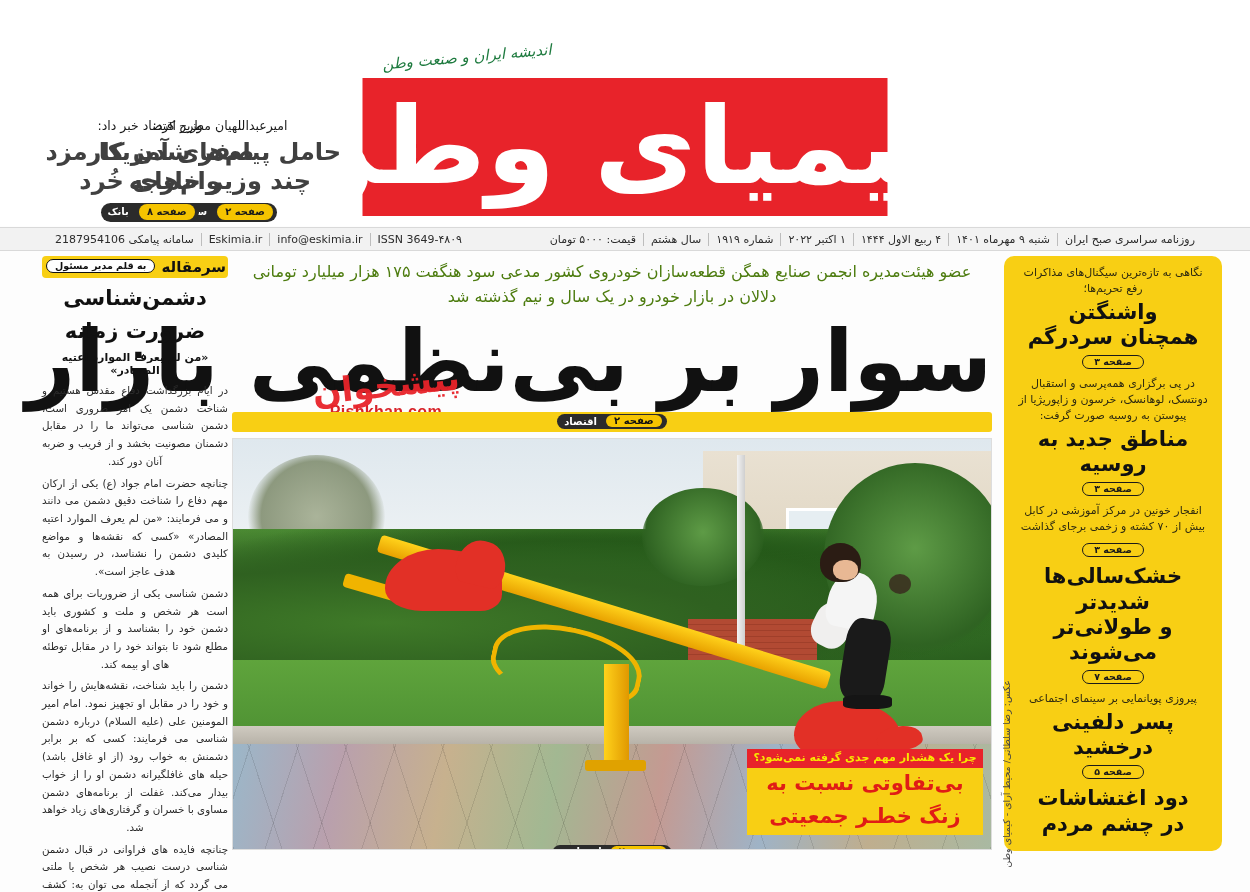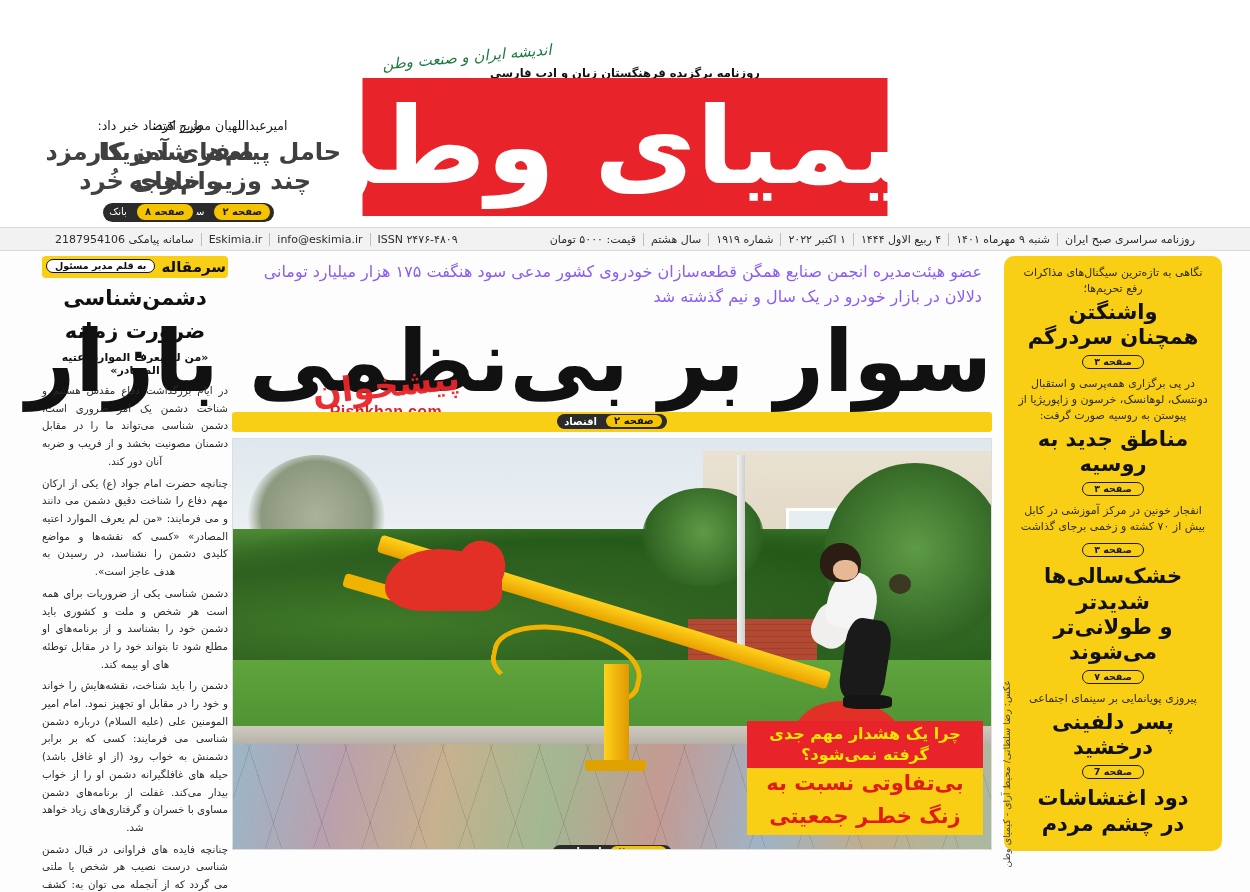--- a/index.html
+++ b/index.html
@@ -66,21 +66,21 @@
     display: inline-flex; align-items: center; gap: 0;
     background: #2b2b2b; color: #fff;
     border-radius: 12px; padding: 1px 4px 2px 4px;
     font-size: 10px; margin-top: 6px; line-height: 1.4;
     overflow: hidden;
   }
   .pill .pill-page {
     background: #f5c400; color: #1a1a1a; border-radius: 10px;
     padding: 1px 8px; font-weight: bold; margin-left: 4px;
   }
-  .pill .pill-sec { padding: 1px 6px 1px 2px; font-weight: normal; }
+  .pill .pill-sec { padding: 1px 6px 1px 2px; font-weight: bold; }
 
   
   .infobar {
     position: absolute; top: 227px; left: 0; width: 1250px; height: 24px;
     background: #f2f2f2; border-top: 1px solid #d9d9d9; border-bottom: 1px solid #d9d9d9;
     display: flex; align-items: center; justify-content: space-between;
     padding: 0 48px;
     font-size: 11px; color: #2b2b2b;
   }
   .infobar .grp { display: flex; align-items: center; }
@@ -116,21 +116,21 @@
     border: 1.6px solid #1a1a1a; border-radius: 9px;
     font-size: 9.5px; font-weight: bold; padding: 0px 11px 1px;
     margin: 4px 0 5px;
   }
 
   
   .col-center {
     position: absolute; top: 0; right: 258px; width: 760px; height: 636px;
   }
   .lead-kicker {
-    font-size: 16px; color: #8b5cf6; text-align: right; line-height: 1.55;
+    font-size: 16px; color: #4d7c0f; text-align: center; line-height: 1.55;
     padding: 4px 10px 0;
   }
   .lead-headline {
     position: relative;
     text-align: center;
     font-size: 86px; font-weight: bold; color: #111;
     line-height: 1.0; letter-spacing: -3px;
     margin-top: 8px; white-space: nowrap;
   }
   .watermark {
@@ -300,21 +300,21 @@
     position: absolute; right: -20px; bottom: 24px;
     writing-mode: vertical-rl; transform: rotate(180deg);
     font-size: 9.5px; color: #444; white-space: nowrap;
     background: rgba(255,255,255,.0);
   }
   .callout {
     position: absolute; right: 8px; bottom: 14px; width: 236px;
     text-align: center;
   }
   .callout-top {
-    background: #e8232a; color: #f8e600; font-size: 16px; font-weight: bold;
+    background: #e8232a; color: #f8e600; font-size: 11px; font-weight: bold;
     padding: 2px 5px; line-height: 1.35;
   }
   .callout-main {
     background: #f8cf14; color: #e01c16; font-size: 21px; font-weight: bold;
     padding: 3px 5px 6px; line-height: 1.16; letter-spacing: -0.6px;
   }
   .photo-pill-wrap {
     position: absolute; left: 50%; transform: translateX(-50%);
     bottom: -11px;
   }
@@ -362,21 +362,20 @@
   }
 </style>
 </head>
 <body>
 
 <div id="page">
 
   <div class="masthead">
 
     <div class="logo-script">اندیشه ایران و صنعت وطن</div>
-    <div class="logo-tagline">روزنامه برگزیده فرهنگستان زبان و ادب فارسی</div>
 
     <div class="logo-block">
       <span class="logo-word">کیمیای وطن</span>
     </div>
 
     <div class="teaser teaser-left">
       <div class="teaser-kicker">امیرعبداللهیان مطرح کرد:</div>
       <div class="teaser-title">حامل پیام‌های آمریکا</div>
       <div class="teaser-title">چند وزیر خارجه</div>
       <span class="pill">
@@ -403,21 +402,21 @@
       <span class="cell">۴ ربیع الاول ۱۴۴۴</span>
       <span class="cell">۱ اکتبر ۲۰۲۲</span>
       <span class="cell">شماره ۱۹۱۹</span>
       <span class="cell">سال هشتم</span>
       <span class="cell">قیمت: ۵۰۰۰ تومان</span>
     </div>
     <div class="grp infobar-left">
       <span class="cell">سامانه پیامکی 2187954106</span>
       <span class="cell">Eskimia.ir</span>
       <span class="cell">info@eskimia.ir</span>
-      <span class="cell">ISSN ۲۴۷۶-۴۸۰۹</span>
+      <span class="cell">ISSN 3649-۴۸۰۹</span>
     </div>
   </div>
 
   <div class="content">
 
     <div class="col-right">
       <div class="yellow-panel">
 
         <div class="ybrief">
           <div class="y-kicker">نگاهی به تازه‌ترین سیگنال‌های مذاکرات رفع تحریم‌ها؛</div>
@@ -439,21 +438,21 @@
 
         <div class="ybrief">
           <div class="y-title">خشک‌سالی‌ها شدیدتر</div>
           <div class="y-title">و طولانی‌تر می‌شوند</div>
           <span class="ypage">صفحه ۷</span>
         </div>
 
         <div class="ybrief">
           <div class="y-kicker">پیروزی پویانمایی بر سینمای اجتماعی</div>
           <div class="y-title">پسر دلفینی درخشید</div>
-          <span class="ypage">صفحه 7</span>
+          <span class="ypage">صفحه ۵</span>
         </div>
 
         <div class="ybrief">
           <div class="y-title">دود اغتشاشات</div>
           <div class="y-title">در چشم مردم</div>
 
         </div>
 
       </div>
 

